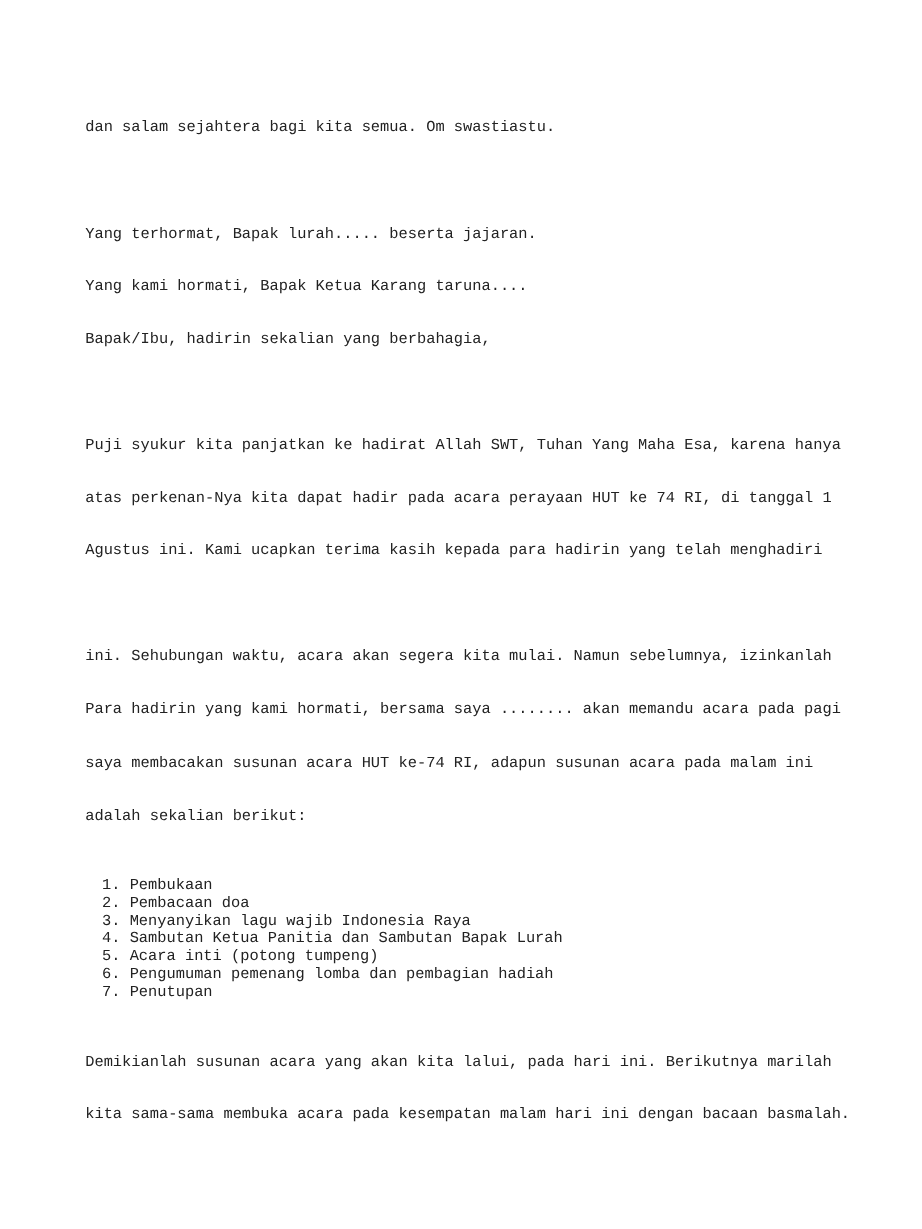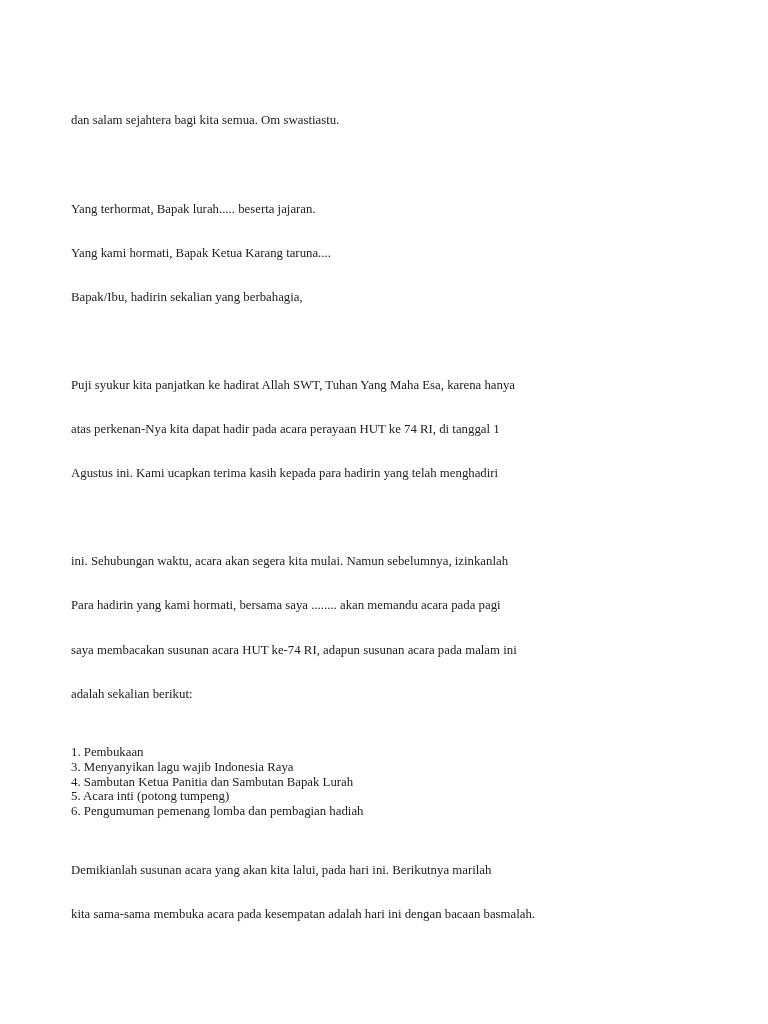--- a/index.html
+++ b/index.html
@@ -9,24 +9,24 @@
     }
     body {
       width: 768px;
       height: 1024px;
       overflow: hidden;
       position: relative;
     }
     .page {
       position: absolute;
       left: 71px;
-      top: 84px;
+      top: 70px;
       width: 640px;
       color: #222222;
-      font-family: Liberation Serif, serif;
+      font-family: Liberation Mono, monospace;
       font-size: 12.8px;
       line-height: 14.7px;
     }
     .para {
       margin: 0 0 14.7px 0;
       white-space: pre;
     }
     .line {
       display: block;
       white-space: pre;
@@ -34,20 +34,21 @@
     }
     .list {
       margin: 0 0 14.7px 0;
       padding: 0;
       list-style: none;
     }
     .list-item {
       display: block;
       white-space: pre;
       height: 14.7px;
+      margin-left: 14px;
     }
   </style>
 </head>
 <body>
 
 <div class="page">
 
   <div class="para">
     <span class="line">dan salam sejahtera bagi kita semua. Om swastiastu.</span>
   </div>
@@ -66,24 +67,26 @@
 
   <div class="para">
     <span class="line">ini. Sehubungan waktu, acara akan segera kita mulai. Namun sebelumnya, izinkanlah</span>
     <span class="line">Para hadirin yang kami hormati, bersama saya ........ akan memandu acara pada pagi</span>
     <span class="line">saya membacakan susunan acara HUT ke-74 RI, adapun susunan acara pada malam ini</span>
     <span class="line">adalah sekalian berikut:</span>
   </div>
 
   <ul class="list">
     <li class="list-item">1. Pembukaan</li>
+    <li class="list-item">2. Pembacaan doa</li>
     <li class="list-item">3. Menyanyikan lagu wajib Indonesia Raya</li>
     <li class="list-item">4. Sambutan Ketua Panitia dan Sambutan Bapak Lurah</li>
     <li class="list-item">5. Acara inti (potong tumpeng)</li>
     <li class="list-item">6. Pengumuman pemenang lomba dan pembagian hadiah</li>
+    <li class="list-item">7. Penutupan</li>
   </ul>
 
   <div class="para">
     <span class="line">Demikianlah susunan acara yang akan kita lalui, pada hari ini. Berikutnya marilah</span>
-    <span class="line">kita sama-sama membuka acara pada kesempatan adalah hari ini dengan bacaan basmalah.</span>
+    <span class="line">kita sama-sama membuka acara pada kesempatan malam hari ini dengan bacaan basmalah.</span>
   </div>
 
 </div>
 
 </body></html>

